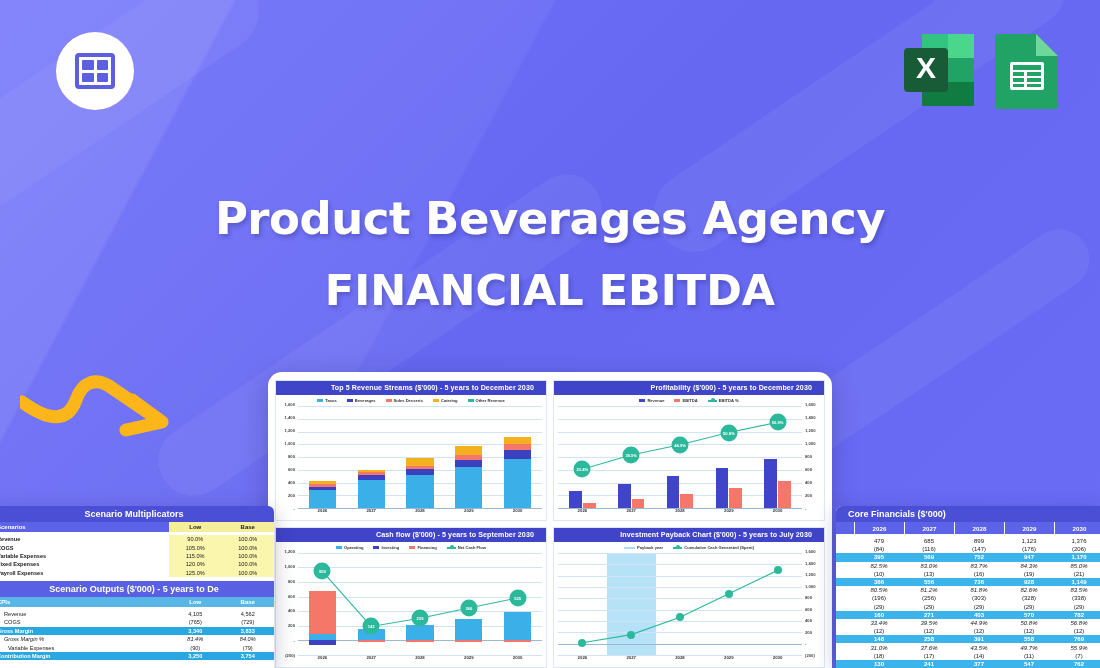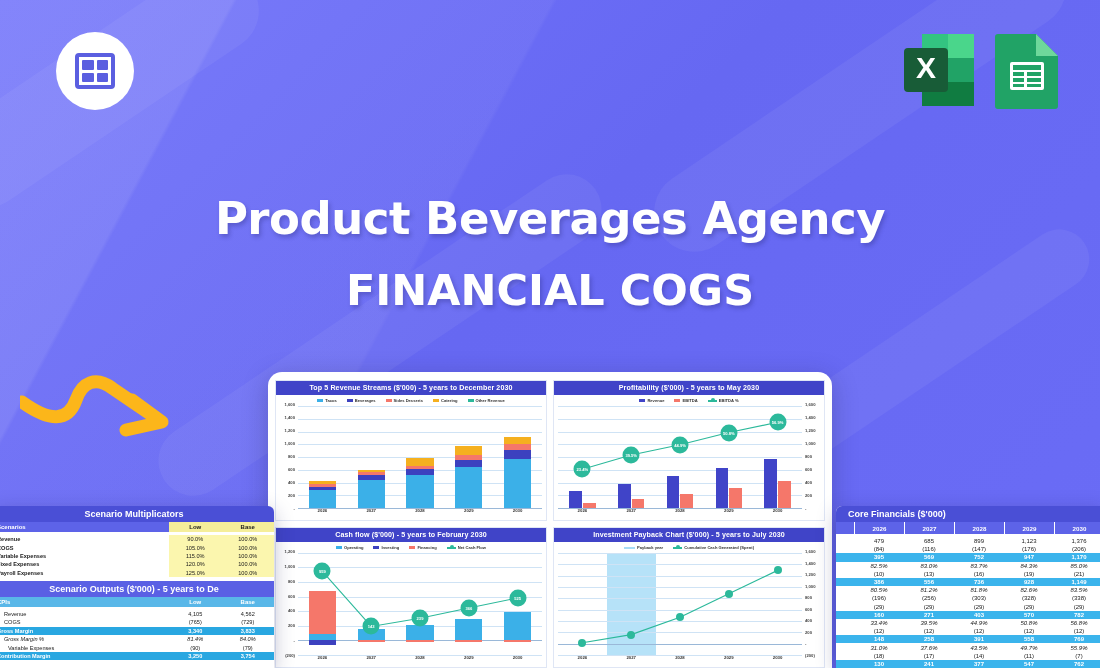--- a/index.html
+++ b/index.html
@@ -68,21 +68,21 @@
     position:absolute; left:268px; top:372px; width:564px; height:296px;
     background:#fff; border-radius:14px 14px 0 0;
     box-shadow:0 6px 26px rgba(30,30,90,.30);
     padding:8px 7px 0 7px;
     display:grid; grid-template-columns:1fr 1fr; grid-template-rows:1fr 1fr; gap:6px;
     overflow:hidden;
   }
   .panel { background:#fff; border:1px solid #dfe6f5; display:flex; flex-direction:column; overflow:hidden; }
   .panel-title {
     background:#4044c8; color:#fff; font-size:7.1px; font-weight:bold;
-    text-align:center; padding:3px 2px; letter-spacing:.1px; white-space:nowrap;
+    text-align:right; padding:3px 12px; letter-spacing:.1px; white-space:nowrap;
   }
   .legend { display:flex; justify-content:center; gap:10px; padding:3px 0 1px 0; }
   .legend-item { display:flex; align-items:center; gap:2px; font-size:4.1px; color:#333; font-weight:bold; white-space:nowrap; }
   .legend-swatch { width:6px; height:3px; display:inline-block; }
   .legend-line { width:9px; height:2px; display:inline-block; position:relative; }
   .legend-line::after{content:"";position:absolute;left:3px;top:-1.5px;width:4px;height:4px;border-radius:50%;background:inherit;}
   .plot { flex:1; position:relative; }
   .ylabels { position:absolute; left:0; top:0; bottom:12px; width:21px; }
   .ylabels.right { left:auto; right:0; }
   .ylab { position:absolute; right:2px; font-size:4.2px; color:#444; transform:translateY(-50%); font-weight:bold;}
@@ -175,21 +175,21 @@
     <rect x="23" y="42" width="11" height="4" fill="#21a366"></rect>
     <rect x="37" y="42" width="14" height="4" fill="#21a366"></rect>
     <rect x="23" y="48" width="11" height="4" fill="#21a366"></rect>
     <rect x="37" y="48" width="14" height="4" fill="#21a366"></rect>
     <rect x="23" y="54" width="11" height="3" fill="#21a366"></rect>
     <rect x="37" y="54" width="14" height="3" fill="#21a366"></rect>
   </svg>
 </div>
 
 <div class="main-title">Product Beverages Agency</div>
-<div class="sub-title">FINANCIAL COGS</div>
+<div class="sub-title">FINANCIAL EBITDA</div>
 
 <svg class="arrow" style="left:20px;top:360px;width:180px;height:90px;" viewBox="0 0 180 90">
   <path d="M2 42 C30 62, 48 62, 56 40 C62 22, 76 16, 92 28 L136 58" stroke="#fcb61a" stroke-width="13" fill="none" stroke-linecap="round"></path>
   <path d="M112 40 L142 62 L106 70" stroke="#fcb61a" stroke-width="13" fill="none" stroke-linejoin="round" stroke-linecap="round"></path>
 </svg>
 <svg class="arrow" style="left:930px;top:590px;width:170px;height:80px;" viewBox="0 0 170 80">
   <path d="M168 18 C140 2, 118 6, 110 26 C102 46, 86 52, 70 40 L28 12" stroke="#fcb61a" stroke-width="13" fill="none" stroke-linecap="round"></path>
   <path d="M56 6 L24 10 L34 44" stroke="#fcb61a" stroke-width="13" fill="none" stroke-linejoin="round" stroke-linecap="round"></path>
 </svg>
 
@@ -288,21 +288,21 @@
         <span class="xlab">2026</span>
         <span class="xlab">2027</span>
         <span class="xlab">2028</span>
         <span class="xlab">2029</span>
         <span class="xlab">2030</span>
       </div>
     </div>
   </div>
 
   <div class="panel">
-    <div class="panel-title">Profitability ($'000) - 5 years to May 2030</div>
+    <div class="panel-title">Profitability ($'000) - 5 years to December 2030</div>
     <div class="legend">
       <span class="legend-item">
           <i class="legend-swatch" style="background:#4044c8"></i>
           <span>Revenue</span>
         </span>
       <span class="legend-item">
           <i class="legend-swatch" style="background:#f5776a"></i>
           <span>EBITDA</span>
         </span>
       <span class="legend-item">
@@ -367,21 +367,21 @@
         <span class="xlab">2026</span>
         <span class="xlab">2027</span>
         <span class="xlab">2028</span>
         <span class="xlab">2029</span>
         <span class="xlab">2030</span>
       </div>
     </div>
   </div>
 
   <div class="panel">
-    <div class="panel-title">Cash flow ($'000) - 5 years to February 2030</div>
+    <div class="panel-title">Cash flow ($'000) - 5 years to September 2030</div>
     <div class="legend">
       <span class="legend-item">
           <i class="legend-swatch" style="background:#3bb0e8"></i>
           <span>Operating</span>
         </span>
       <span class="legend-item">
           <i class="legend-swatch" style="background:#3c41bf"></i>
           <span>Investing</span>
         </span>
       <span class="legend-item">

